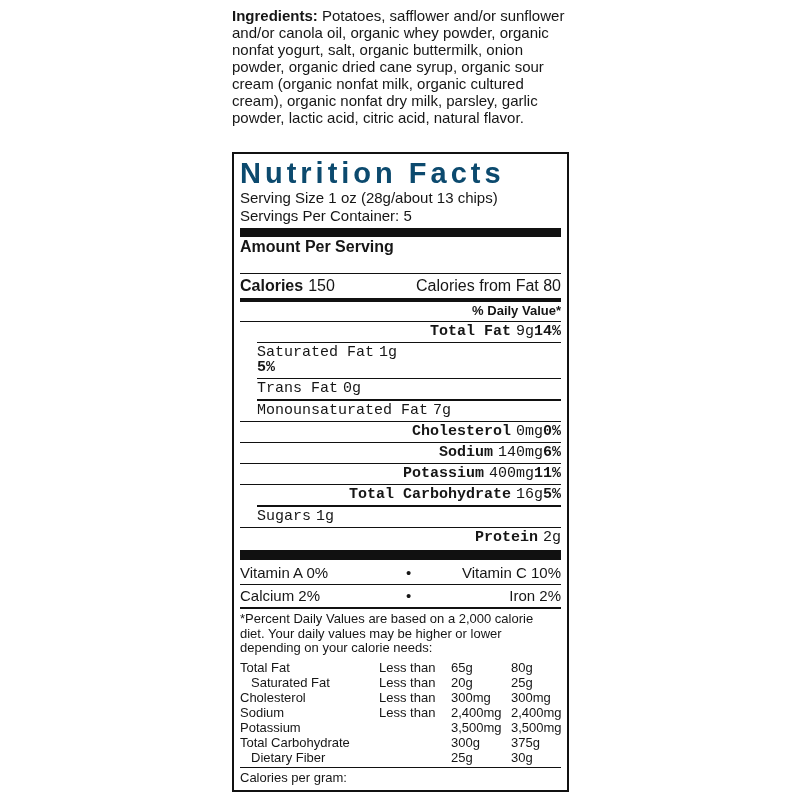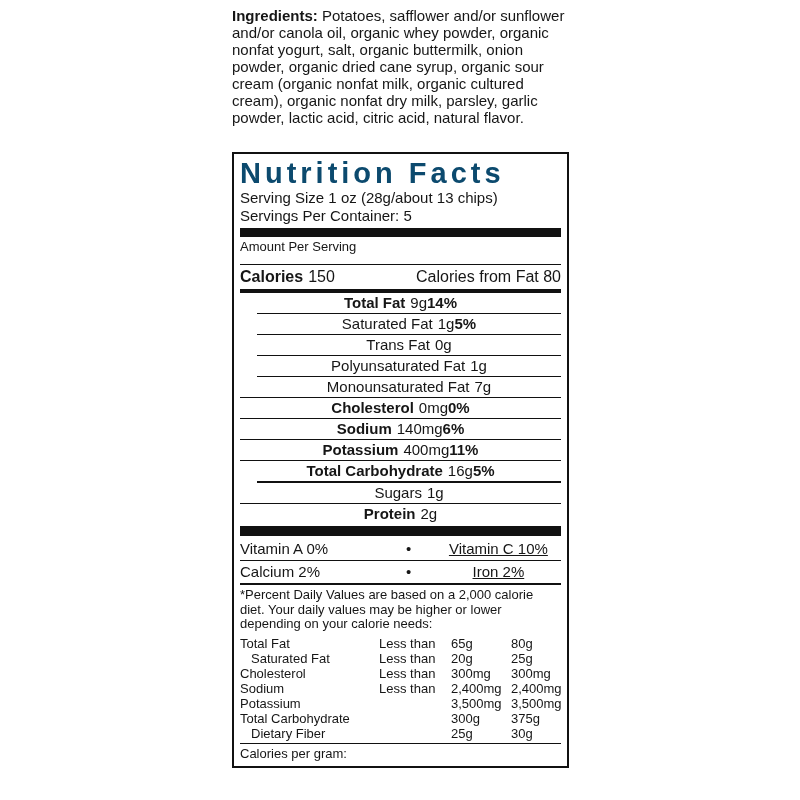--- a/index.html
+++ b/index.html
@@ -40,52 +40,52 @@
     font-weight: bold;
     letter-spacing: 4px;
     white-space: nowrap;
     line-height: 32px;
     color: #0c4a6e;
   }
   .nf-serving { font-size: 15px; line-height: 18px; }
   .bar { background: #111; height: 9px; margin: 3px 0 2px 0; }
   .bar.thick2 { height: 10px; margin: 2px 0; }
   .aps {
-    font-size: 13px; font-weight: normal; line-height: 15px;
-    border-bottom: 1px solid #111; padding-bottom: 10px;
+    font-size: 16px; font-weight: bold; line-height: 15px;
+    border-bottom: 1px solid #111; padding-bottom: 19px;
   }
   .cal-row {
     display: flex; justify-content: space-between; align-items: baseline;
     font-size: 16px; line-height: 19px; padding: 2px 0 3px 0; gap: 24px;
   }
   .cal-row .cal-label { font-weight: bold; }
   .cal-row .cal-val { font-weight: normal; margin-left: 5px; }
   .midbar { background: #111; height: 4px; }
   .dv-head {
     text-align: right; font-size: 13px; font-weight: bold;
     line-height: 16px; padding: 1px 0 2px 0; border-bottom: 1px solid #111;
   }
   .nrow {
-    display: flex; justify-content: center; align-items: baseline;
-    font-size: 15px; line-height: 15px; padding: 2px 0 3px 0;
+    display: flex; justify-content: flex-end; align-items: baseline;
+    font-size: 15px; line-height: 15px; padding: 2px 0 3px 0; font-family: Liberation Mono, monospace;
   }
   .nrow .nname b { font-weight: bold; }
   .nrow .amt { margin-left: 5px; font-weight: normal; }
   .nrow .dv { font-weight: bold; }
-  .nrow.sub { padding-left: 17px; }
+  .nrow.sub { padding-left: 17px; flex-direction: column; }
   .hr { border-top: 1px solid #111; height: 0; }
   .hr.ind { margin-left: 17px; }
   .hr.thick { border-top: 2px solid #111; }
   .vrow {
     display: grid; grid-template-columns: 44% 17% 39%;
     font-size: 15px; line-height: 16px; padding: 2.5px 0 3.5px 0;
     align-items: baseline;
   }
   .vrow .bullet { text-align: center; }
-  .vrow .vright { text-align: center; text-decoration: underline; }
+  .vrow .vright { text-align: right; }
   .footnote { font-size: 13px; line-height: 14.5px; padding: 3px 0 4px 0; }
   .dvtab { font-size: 13px; }
   .dvtab .trow {
     display: grid; grid-template-columns: 139px 72px 60px 1fr;
     line-height: 15px; align-items: baseline;
   }
   .dvtab .thead { padding-bottom: 2px; border-bottom: 1px solid #111; margin-bottom: 2px; }
   .dvtab .indent { padding-left: 11px; }
   .cpg { font-size: 13px; line-height: 15px; margin-top: 2px; padding-top: 2px; border-top: 1px solid #111; }
 </style>
@@ -109,38 +109,36 @@
 
     <div class="aps">Amount Per Serving</div>
 
     <div class="cal-row">
       <span><span class="cal-label">Calories</span><span class="cal-val">150</span></span>
       <span>Calories from Fat 80</span>
     </div>
 
     <div class="midbar"></div>
 
+    <div class="dv-head">% Daily Value*</div>
 
     <div class="nrow">
       <span class="nname"><b>Total Fat</b><span class="amt">9g</span></span>
       <b class="dv">14%</b>
     </div>
     <div class="hr ind"></div>
     <div class="nrow sub">
       <span class="nname"><span>Saturated Fat</span><span class="amt">1g</span></span>
       <b class="dv">5%</b>
     </div>
     <div class="hr ind"></div>
     <div class="nrow sub">
       <span class="nname"><span>Trans Fat</span><span class="amt">0g</span></span>
     </div>
     <div class="hr ind"></div>
-    <div class="nrow sub">
-      <span class="nname"><span>Polyunsaturated Fat</span><span class="amt">1g</span></span>
-    </div>
     <div class="hr ind"></div>
     <div class="nrow sub">
       <span class="nname"><span>Monounsaturated Fat</span><span class="amt">7g</span></span>
     </div>
     <div class="hr"></div>
     <div class="nrow">
       <span class="nname"><b>Cholesterol</b><span class="amt">0mg</span></span>
       <b class="dv">0%</b>
     </div>
     <div class="hr"></div>

